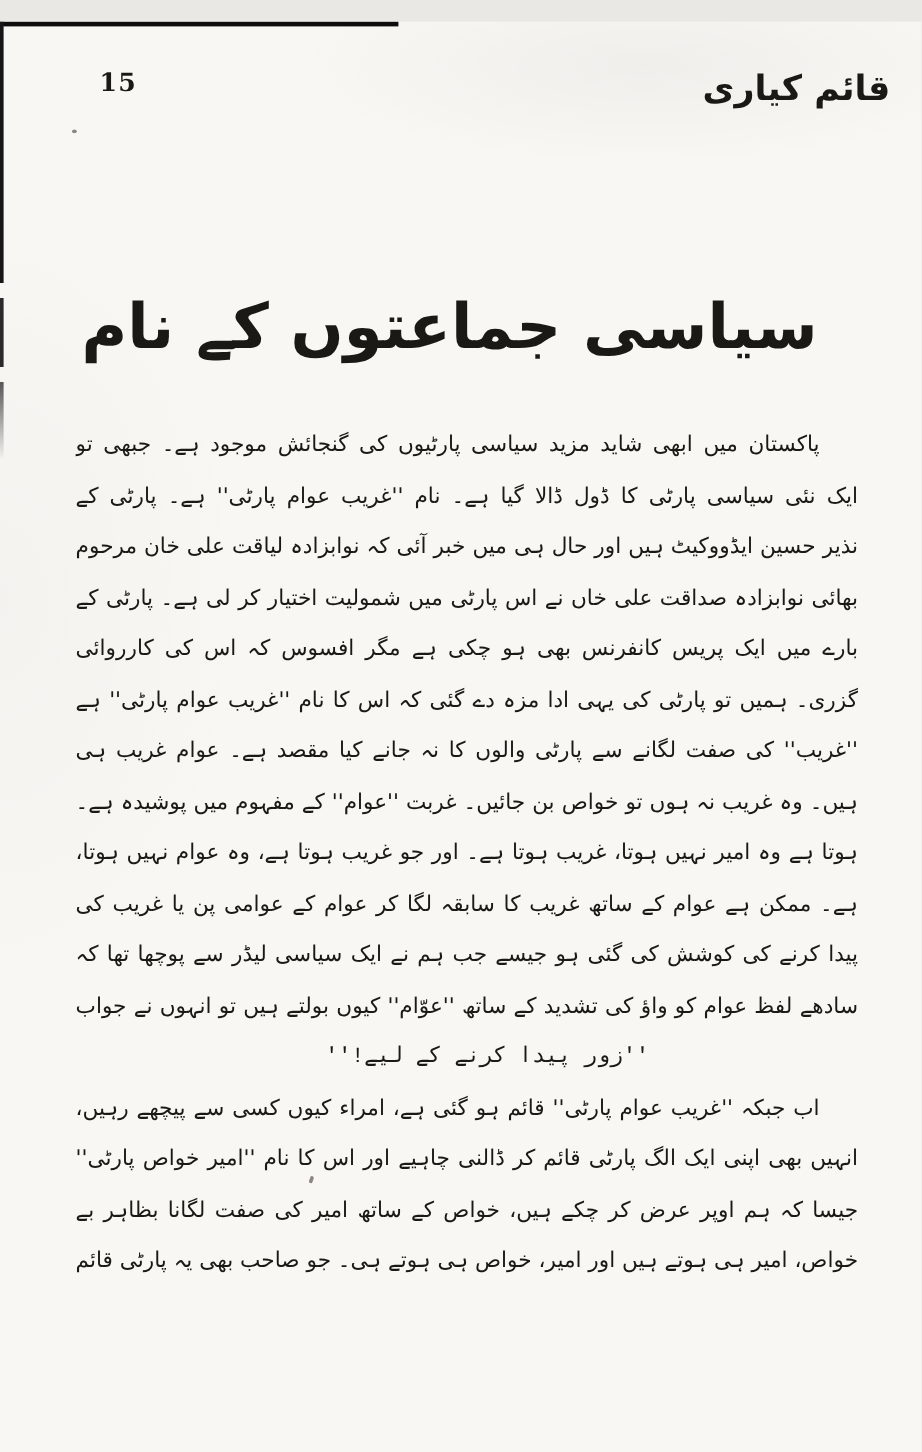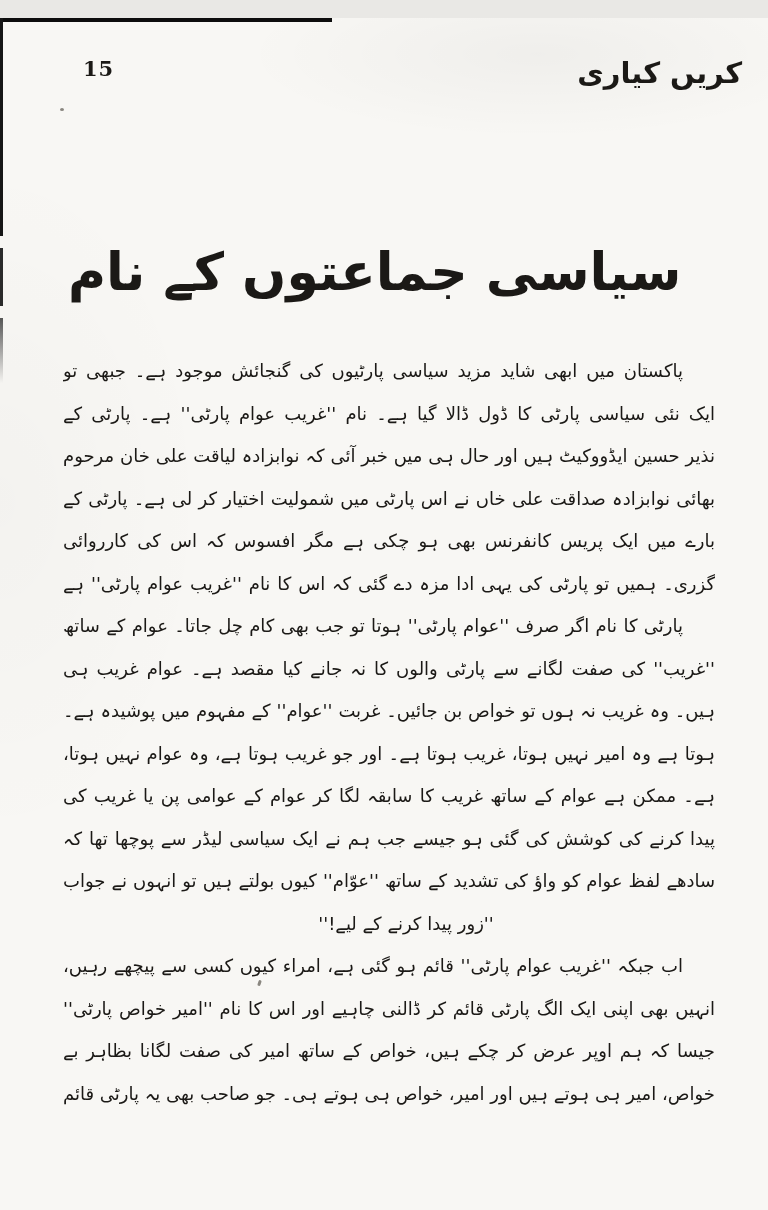--- a/index.html
+++ b/index.html
@@ -60,45 +60,44 @@
   }
   .line {
     height:42.5px; line-height:42.5px;
     font-size:18px;
     overflow:hidden;
     text-align:justify;
     text-align-last:justify;
   }
   .line.first { padding-right:32px; }
   .line.end   { text-align:left;   text-align-last:left; }
-  .line.quote { text-align:right; text-align-last:center; padding-left:34px; }
+  .line.quote { text-align:right; text-align-last:center; padding-left:34px;font-family:Liberation Mono, monospace; }
 </style>
 </head>
 <body>
 
 <div class="page">
   <div class="top-bar"></div>
   <div class="left-line"></div>
   <div class="speck speck-a"></div>
   <div class="speck speck-b"></div>
   <div class="speck speck-c"></div>
 
   <div class="page-number">15</div>
-  <div class="running-title">کریں کیاری</div>
+  <div class="running-title">قائم کیاری</div>
 
   <h1 class="chapter-title">سیاسی جماعتوں کے نام</h1>
 
   <div class="body-text">
       <div class="line first">پاکستان میں ابھی شاید مزید سیاسی پارٹیوں کی گنجائش موجود ہے۔ جبھی تو کراچی میں</div>
       <div class="line full">ایک نئی سیاسی پارٹی کا ڈول ڈالا گیا ہے۔ نام ''غریب عوام پارٹی'' ہے۔ پارٹی کے چیئرمین جناب</div>
       <div class="line full">نذیر حسین ایڈووکیٹ ہیں اور حال ہی میں خبر آئی کہ نوابزادہ لیاقت علی خان مرحوم کے چھوٹے</div>
       <div class="line full">بھائی نوابزادہ صداقت علی خاں نے اس پارٹی میں شمولیت اختیار کر لی ہے۔ پارٹی کے قیام کے</div>
       <div class="line full">بارے میں ایک پریس کانفرنس بھی ہو چکی ہے مگر افسوس کہ اس کی کارروائی ہماری نظر سے نہیں</div>
       <div class="line full">گزری۔ ہمیں تو پارٹی کی یہی ادا مزہ دے گئی کہ اس کا نام ''غریب عوام پارٹی'' ہے مگر اس میں</div>
-      <div class="line first">پارٹی کا نام اگر صرف ''عوام پارٹی'' ہوتا تو جب بھی کام چل جاتا۔ عوام کے ساتھ</div>
       <div class="line full">''غریب'' کی صفت لگانے سے پارٹی والوں کا نہ جانے کیا مقصد ہے۔ عوام غریب ہی ہوتے</div>
       <div class="line full">ہیں۔ وہ غریب نہ ہوں تو خواص بن جائیں۔ غربت ''عوام'' کے مفہوم میں پوشیدہ ہے۔ جو عوام</div>
       <div class="line full">ہوتا ہے وہ امیر نہیں ہوتا، غریب ہوتا ہے۔ اور جو غریب ہوتا ہے، وہ عوام نہیں ہوتا، خواص ہوتا</div>
       <div class="line full">ہے۔ ممکن ہے عوام کے ساتھ غریب کا سابقہ لگا کر عوام کے عوامی پن یا غریب کی غربت میں زور</div>
       <div class="line full">پیدا کرنے کی کوشش کی گئی ہو جیسے جب ہم نے ایک سیاسی لیڈر سے پوچھا تھا کہ وہ سیدھے</div>
       <div class="line full">سادھے لفظ عوام کو واؤ کی تشدید کے ساتھ ''عوّام'' کیوں بولتے ہیں تو انہوں نے جواب دیا تھا</div>
       <div class="line quote">''زور پیدا کرنے کے لیے!''</div>
       <div class="line first">اب جبکہ ''غریب عوام پارٹی'' قائم ہو گئی ہے، امراء کیوں کسی سے پیچھے رہیں، چنانچہ</div>
       <div class="line full">انہیں بھی اپنی ایک الگ پارٹی قائم کر ڈالنی چاہیے اور اس کا نام ''امیر خواص پارٹی'' ہونا چاہیے۔</div>
       <div class="line full">جیسا کہ ہم اوپر عرض کر چکے ہیں، خواص کے ساتھ امیر کی صفت لگانا بظاہر بے معنی ہے کیونکہ</div>

